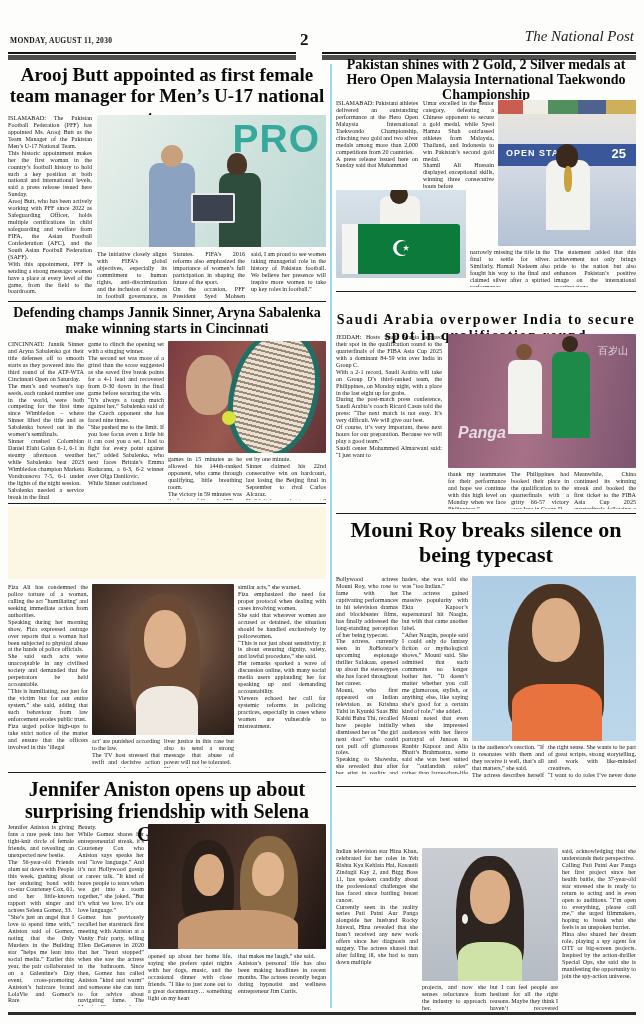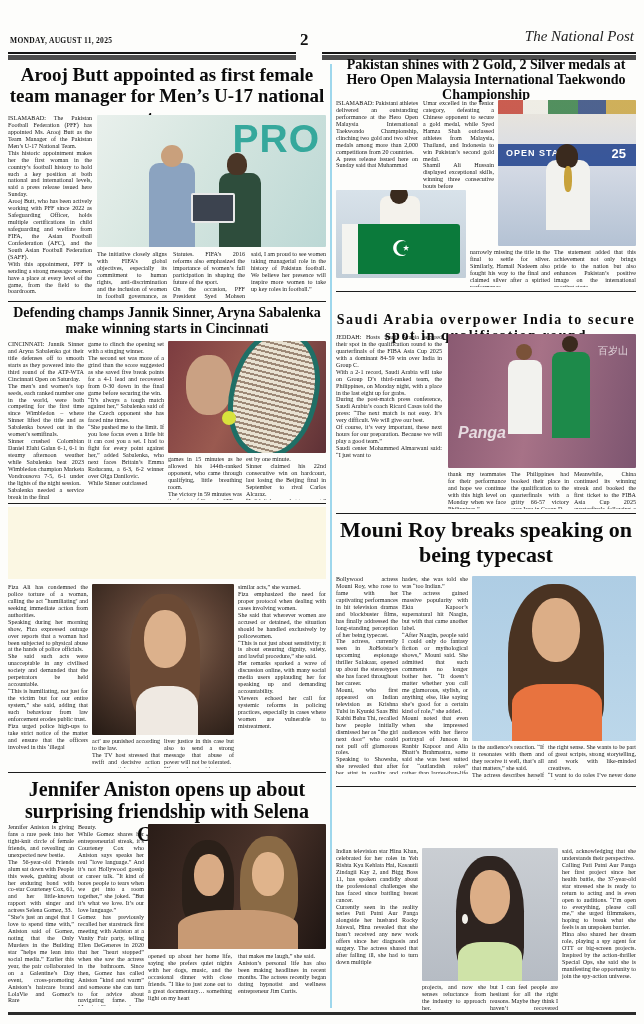--- a/index.html
+++ b/index.html
@@ -19,21 +19,21 @@
   .bar{position:absolute;background:#4d4d4d;height:5px;}
   .thinbar{position:absolute;background:#151515;height:1.5px;}
   .vdivider{position:absolute;background:#9ed7ec;width:2px;}
   .overlay-sans{font-family:"Liberation Sans",sans-serif;position:absolute;}
 </style>
 </head>
 <body>
 
 <div class="page">
 
-  <div class="masthead-date" style="left:10px;top:36px;">MONDAY, AUGUST 11, 2025</div>
+  <div class="masthead-date" style="left:10px;top:36px;">MONDAY, AUGUST 11, 2030</div>
   <div class="masthead-page" style="left:300px;top:30px;">2</div>
   <div class="masthead-name" style="right:10px;top:28px;">The National Post</div>
   <div class="thinbar" style="left:8px;top:52px;width:288px;"></div>
   <div class="bar" style="left:8px;top:55px;width:288px;"></div>
   <div class="thinbar" style="left:322px;top:52px;width:314px;"></div>
   <div class="bar" style="left:322px;top:55px;width:314px;"></div>
 
   <div class="vdivider" style="left:330px;top:64px;height:944px;"></div>
 
   <div class="headline" style="left:8px;top:64px;width:318px;font-size:19px;">Arooj Butt appointed as first female team manager for Men’s U-17 national team</div>
@@ -154,21 +154,21 @@
     <div class="ph-el" style="left:60px;top:26px;width:34px;height:74px;background:#f2f2ee;border-radius:8px 8px 0 0;"></div>
     <div class="ph-el" style="left:104px;top:18px;width:38px;height:86px;background:#1d8a4a;border-radius:8px 8px 0 0;"></div>
     <div class="ph-el" style="left:68px;top:10px;width:16px;height:16px;background:#7a5238;border-radius:50%;"></div>
     <div class="ph-el" style="left:114px;top:2px;width:16px;height:16px;background:#3a2a1e;border-radius:50%;"></div>
   </div>
   <div class="body-col" style="left:448px;top:471px;width:58px;height:38px;">thank my teammates for their performance and hope we continue with this high level on Monday when we face Philippines.”</div>
   <div class="body-col" style="left:511px;top:471px;width:58px;height:38px;">The Philippines had booked their place in the qualification to the quarterfinals with a gritty 66-57 victory over Iraq in Group D.</div>
   <div class="body-col" style="left:574px;top:471px;width:62px;height:38px;">Meanwhile, China continued its winning streak and booked the first ticket to the FIBA Asia Cup 2025 quarterfinals following a 90-68 victory over Jordan.</div>
   <div class="rule" style="left:336px;top:513px;width:300px;"></div>
 
-  <div class="headline" style="left:336px;top:518px;width:300px;font-size:22px;">Mouni Roy breaks speaking on being typecast</div>
+  <div class="headline" style="left:336px;top:518px;width:300px;font-size:22px;">Mouni Roy breaks silence on being typecast</div>
   <div class="body-col" style="left:336px;top:576px;width:62px;height:198px;">Bollywood actress Mouni Roy, who rose to fame with her captivating performances in hit television dramas and blockbuster films, has finally addressed the long-standing perception of her being typecast.
 The actress, currently seen in JioHotstar’s upcoming espionage thriller Salakaar, opened up about the stereotypes she has faced throughout her career.
 Mouni, who first appeared on Indian television as Krishna Tulsi in Kyunki Saas Bhi Kabhi Bahu Thi, recalled how people initially dismissed her as “the girl next door” who could not pull off glamorous roles.
 Speaking to Showsha, she revealed that after her stint in reality and dance shows, she was labelled “too glamorous,” and when she played Sati in Devon Ke Dev...Ma-</div>
   <div class="body-col" style="left:402px;top:576px;width:66px;height:198px;">hadev, she was told she was “too Indian.”
 The actress gained massive popularity with Ekta Kapoor’s supernatural hit Naagin, but with that came another label.
 “After Naagin, people said I could only do fantasy fiction or mythological shows,” Mouni said. She admitted that such comments no longer bother her. “It doesn’t matter whether you call me glamorous, stylish, or anything else, like saying she’s good for a certain kind of role,” she added.
 Mouni noted that even when she impressed audiences with her fierce portrayal of Junoon in Ranbir Kapoor and Alia Bhatt’s Brahmastra, some said she was best suited for “outlandish roles” rather than larger-than-life characters. Her takeaway from every project, however,</div>
   <div class="photo" style="left:472px;top:576px;width:164px;height:165px;background:linear-gradient(#aecde4,#bcd7ea);">
     <div class="ph-el" style="left:36px;top:8px;width:96px;height:150px;background:#4a3322;border-radius:46% 46% 20% 20%;"></div>

